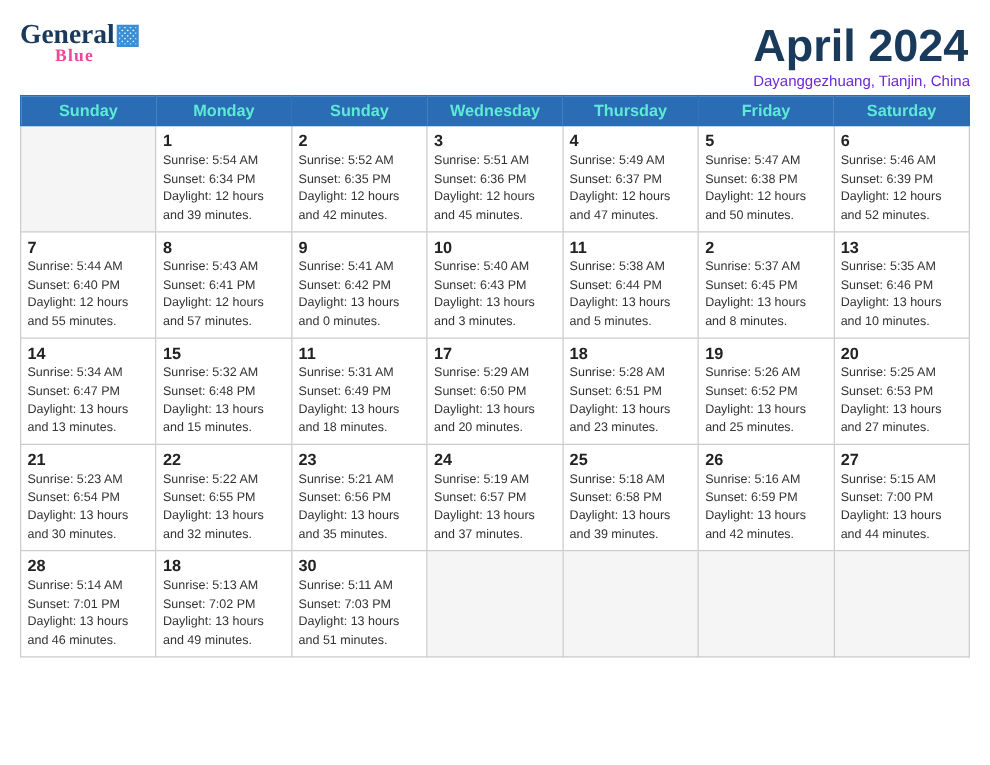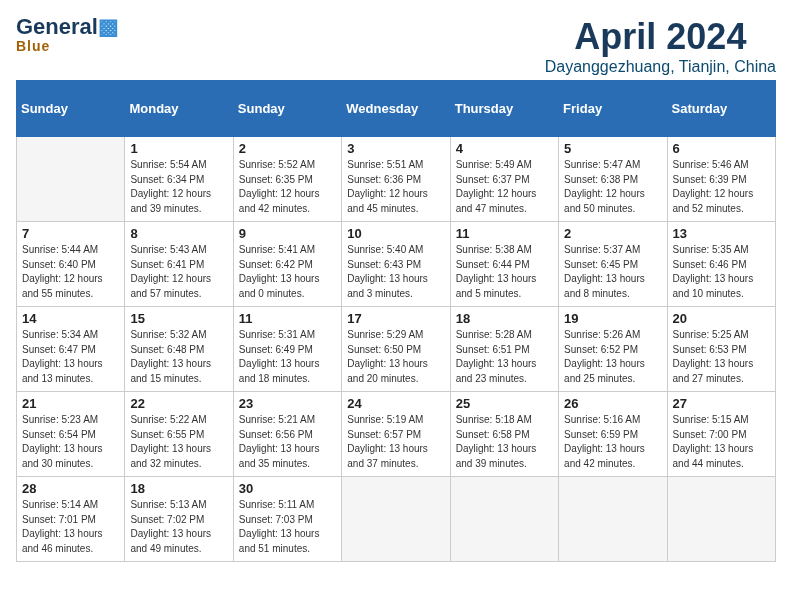--- a/index.html
+++ b/index.html
@@ -13,58 +13,60 @@
     .header {
       display: flex;
       justify-content: space-between;
       align-items: flex-start;
       margin-bottom: 4px;
     }
     .logo {
       display: flex;
       flex-direction: column;
       align-items: flex-start;
+      font-family: Liberation Serif, serif;
     }
     .logo-text {
       font-size: 22px;
       font-weight: bold;
       color: #1a3a5c;
       line-height: 1;
     }
     .logo-text span {
       color: #3a8fd4;
     }
     .logo-blue {
       font-size: 14px;
       font-weight: bold;
-      color: #a16207;
+      color: #ec4899;
       letter-spacing: 1px;
+      margin-left: 28px;
     }
     .title-area {
-      text-align: center;
+      text-align: left;
     }
     .month-title {
       font-size: 36px;
       color: #1a3a5c;
       font-weight: bold;
     }
     .location {
-      font-size: 16px;
-      color: #0c4a6e;
+      font-size: 12px;
+      color: #6d28d9;
     }
     .calendar {
       width: 100%;
       border-collapse: collapse;
       font-size: 11px;
     }
     .calendar th {
       background: #2a6db5;
-      color: #ffffff;
-      padding: 20px 4px;
-      text-align: left;
+      color: #5eead4;
+      padding: 4px 4px;
+      text-align: center;
       font-size: 13px;
       font-weight: bold;
       border: 1px solid #2a6db5;
     }
     .calendar td {
       border: 1px solid #ccc;
       vertical-align: top;
       padding: 4px 5px;
       width: 107px;
       min-height: 80px;

